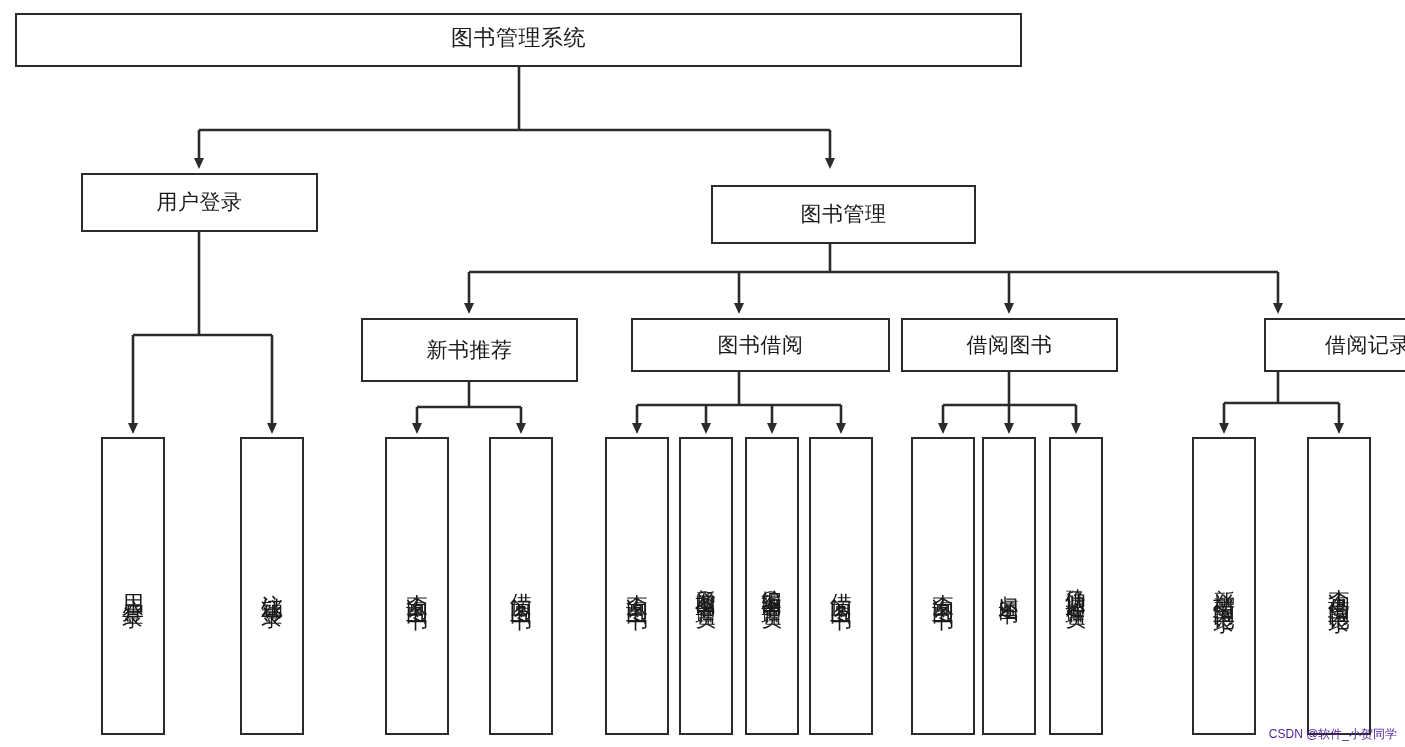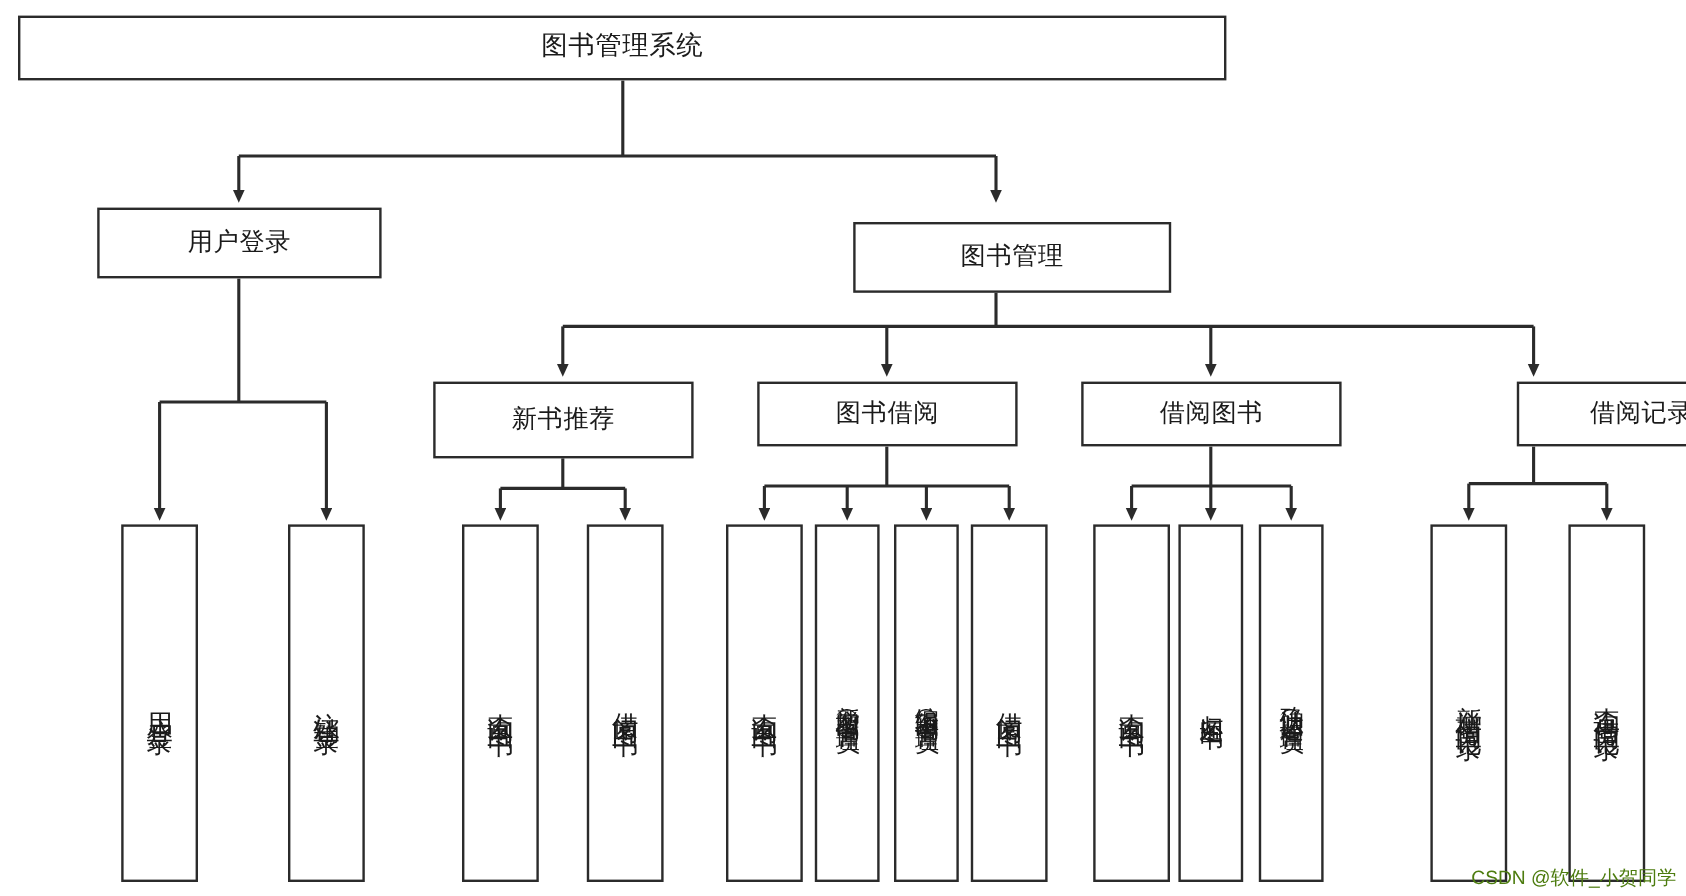--- a/index.html
+++ b/index.html
@@ -66,22 +66,22 @@
     max-height: 285px;
   }
   .node.vert.narrow .label {
     font-size: 20px;
     letter-spacing: 3px;
   }
   .watermark {
     position: absolute;
     right: 8px;
     bottom: 4px;
-    font-size: 16px;
-    color: #4d7c0f;
+    font-size: 12px;
+    color: #4c1d95;
     white-space: nowrap;
     user-select: none;
   }
 </style>
 </head>
 <body>
 
 <div id="canvas">
 
   <svg class="edges" viewBox="0 0 1405 747">
@@ -141,21 +141,21 @@
   <div class="node horiz" style="left:81px; top:173px; width:237px; height:59px;">
     <span class="label">用户登录</span>
   </div>
   <div class="node horiz" style="left:711px; top:185px; width:265px; height:59px;">
     <span class="label">图书管理</span>
   </div>
 
   <div class="node horiz" style="left:361px; top:318px; width:217px; height:64px;">
     <span class="label">新书推荐</span>
   </div>
-  <div class="node horiz" style="left:631px; top:318px; width:217px; height:54px;">
+  <div class="node horiz" style="left:631px; top:318px; width:259px; height:54px;">
     <span class="label">图书借阅</span>
   </div>
   <div class="node horiz" style="left:901px; top:318px; width:217px; height:54px;">
     <span class="label">借阅图书</span>
   </div>
   <div class="node horiz" style="left:1220px; top:318px; width:208px; height:54px;margin-left:44px;">
     <span class="label">借阅记录</span>
   </div>
 
   <div class="node vert" style="left:101px; top:437px; width:64px; height:298px;">

